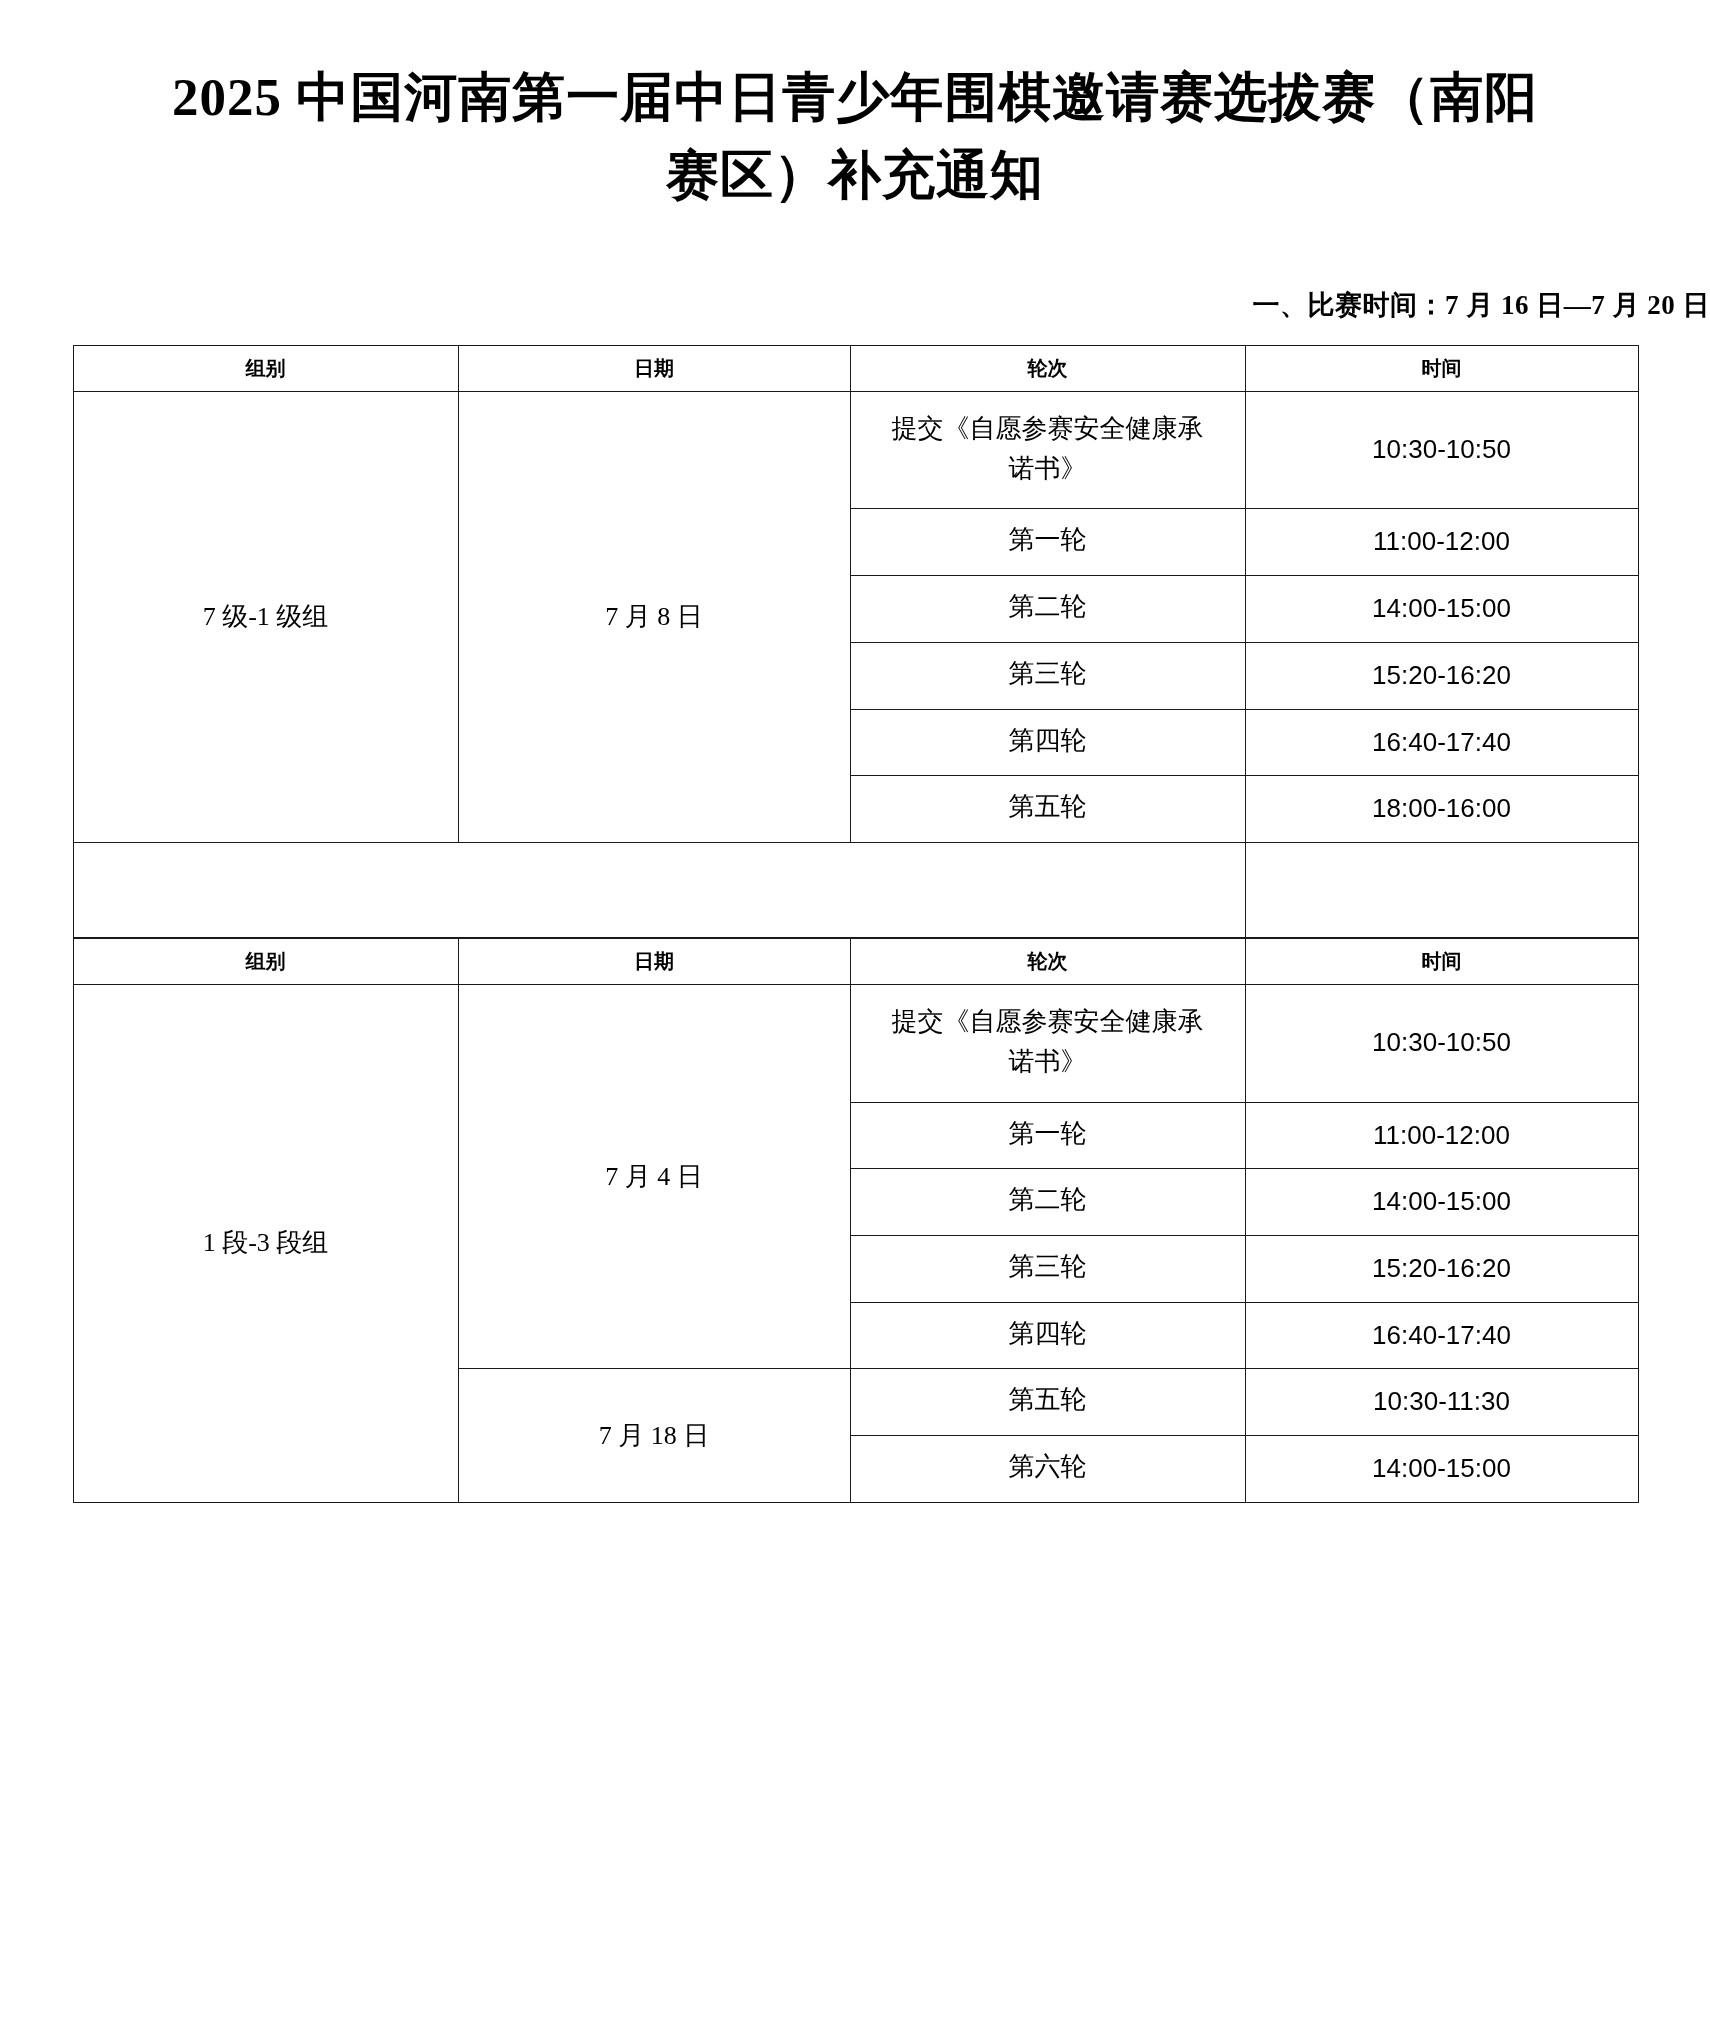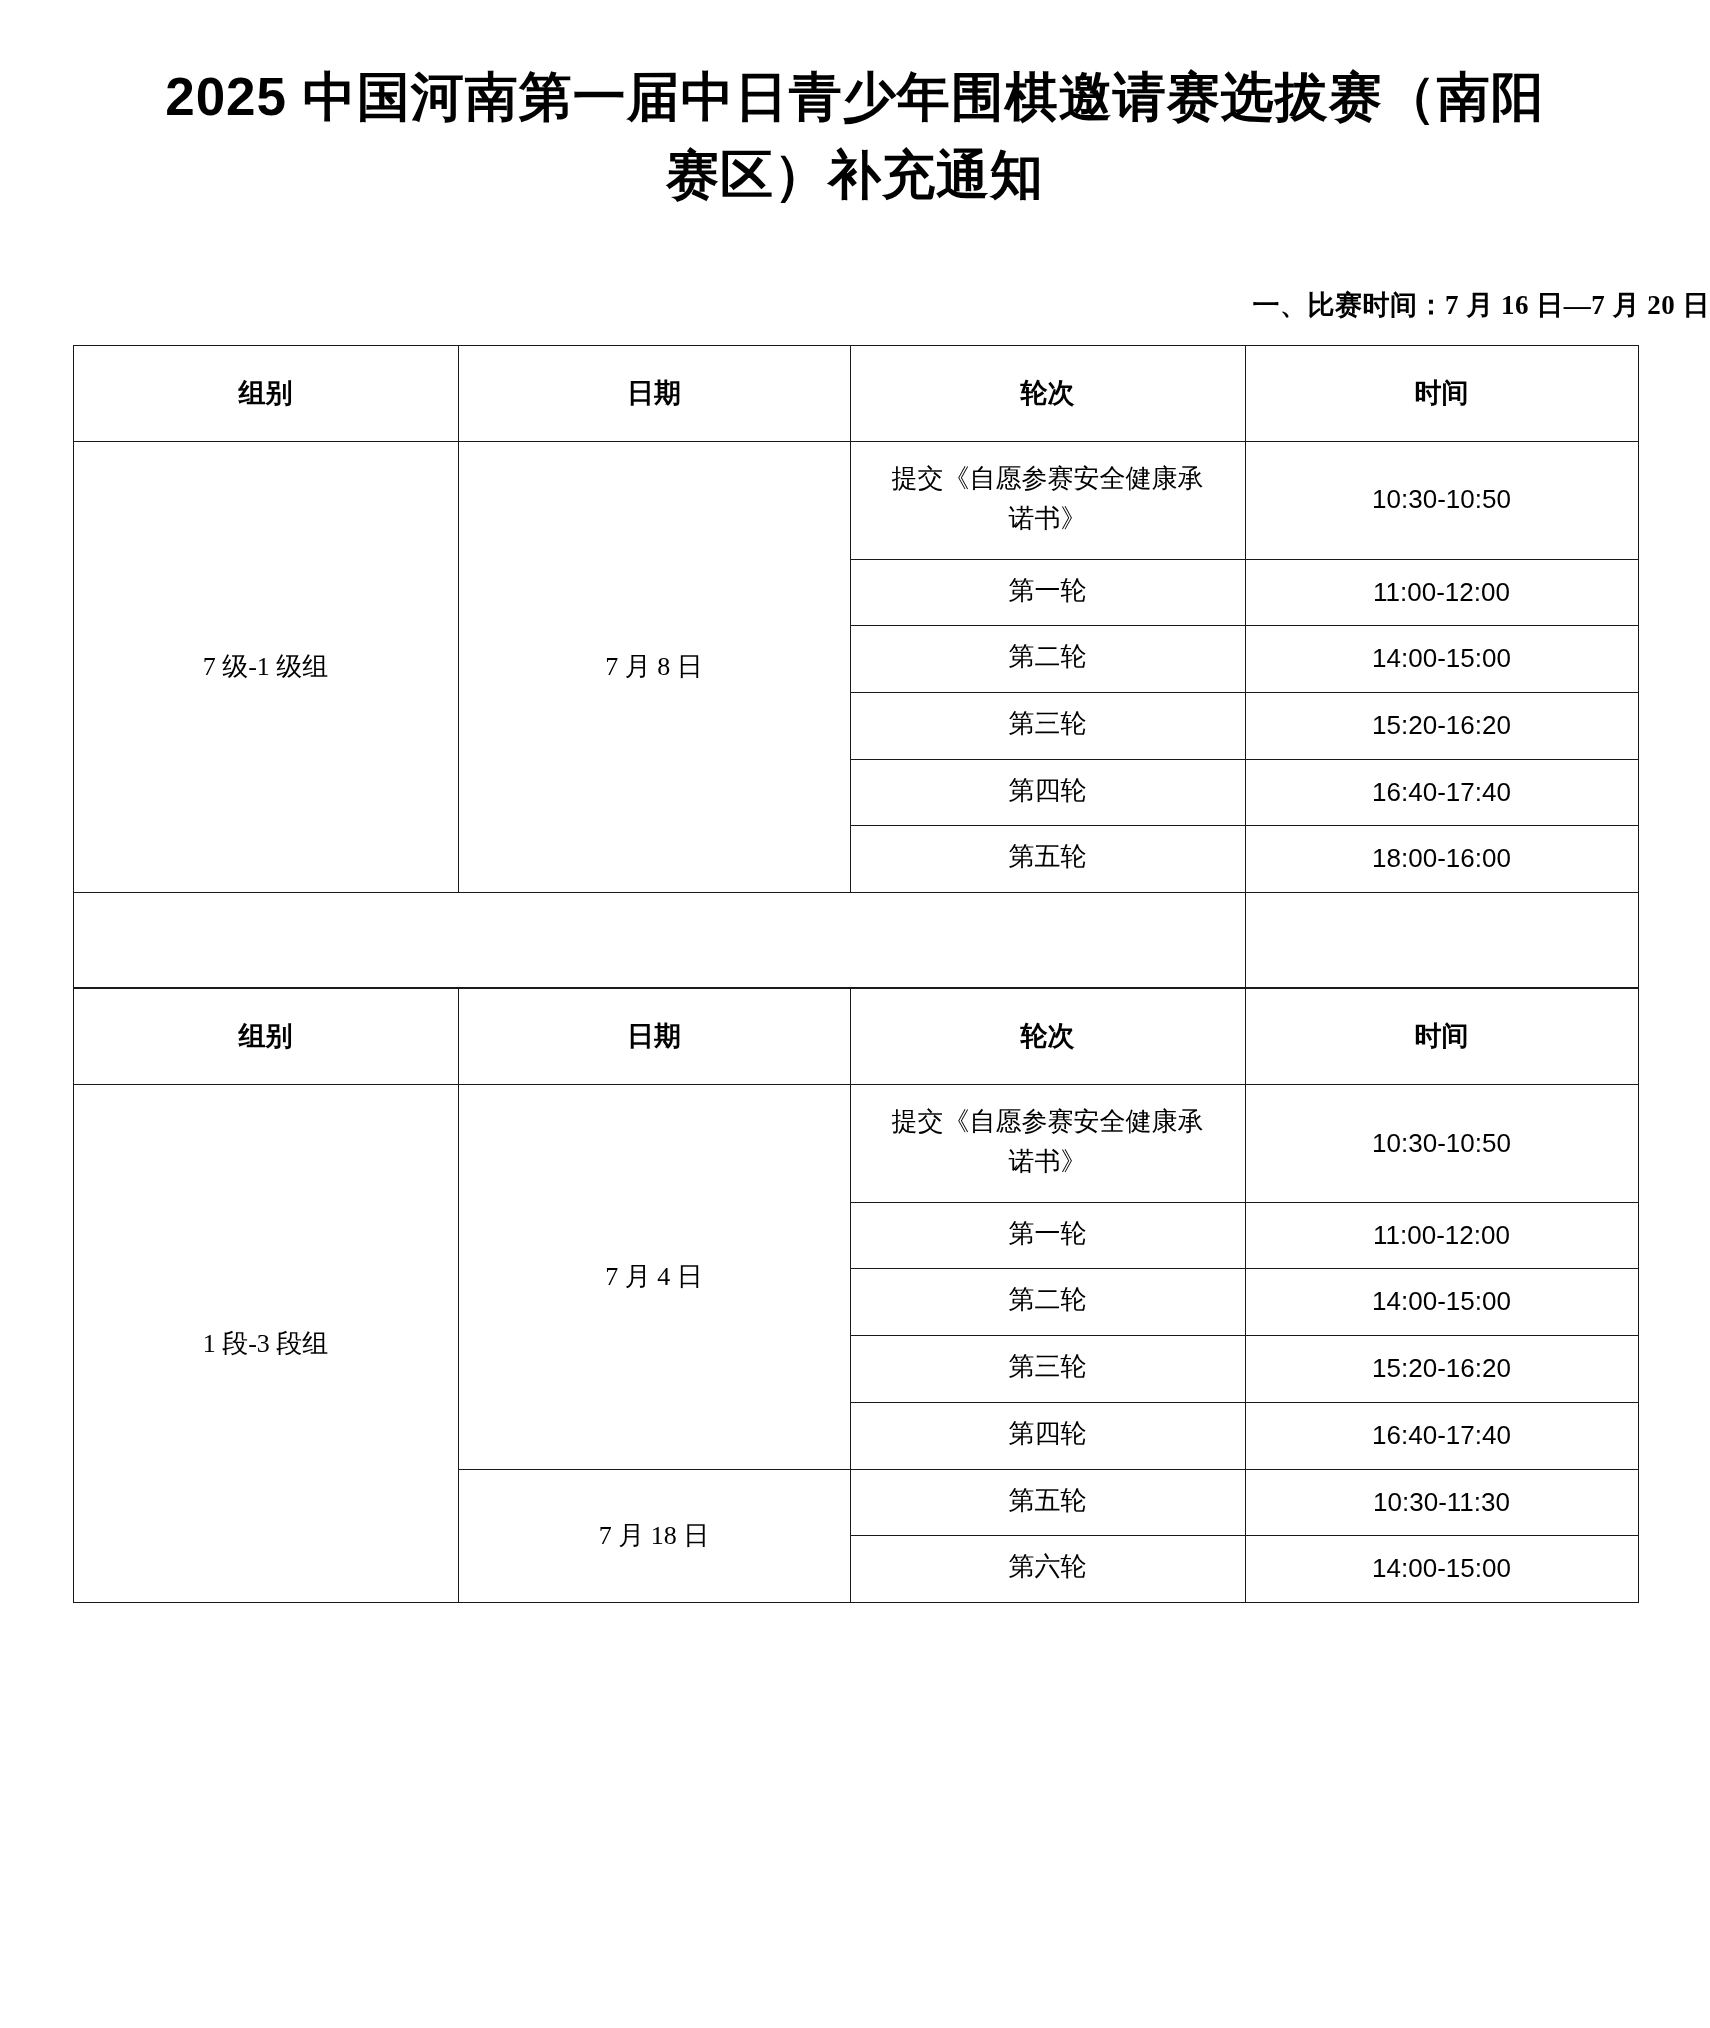--- a/index.html
+++ b/index.html
@@ -14,21 +14,21 @@
     color: #000000;
   }
   .page {
     width: 1710px;
     min-height: 2028px;
     box-sizing: border-box;
     padding: 58px 0 0 0;
     position: relative;
   }
   .doc-title {
-    font-family: Liberation Sans, sans-serif;
+    font-family: Liberation Serif, serif;
     font-weight: bold;
     font-size: 53px;
     line-height: 1.48;
     text-align: center;
     letter-spacing: 1px;
     margin: 0 auto;
     width: 1430px;
     padding: 0 20px;
     box-sizing: border-box;
   }
@@ -53,22 +53,22 @@
     border: 1px solid #1a1a1a;
     text-align: center;
     vertical-align: middle;
     font-size: 26px;
     line-height: 1.45;
     padding: 14px 14px;
     font-weight: normal;
   }
   table.sched th {
     font-weight: bold;
-    font-size: 27px;
-    padding: 28px 8px;
+    font-size: 20px;
+    padding: 8px 8px;
   }
   col.c1 { width: 385px; }
   col.c2 { width: 392px; }
   col.c3 { width: 395px; }
   col.c4 { width: 393px; }
 
   .cell-group { font-size: 27px; }
   .cell-date  { font-size: 27px; }
   .cell-time  { font-family: "Liberation Sans", sans-serif; font-size: 26px; }
   .cell-round { font-size: 26px; font-family: Liberation Mono, monospace; }

